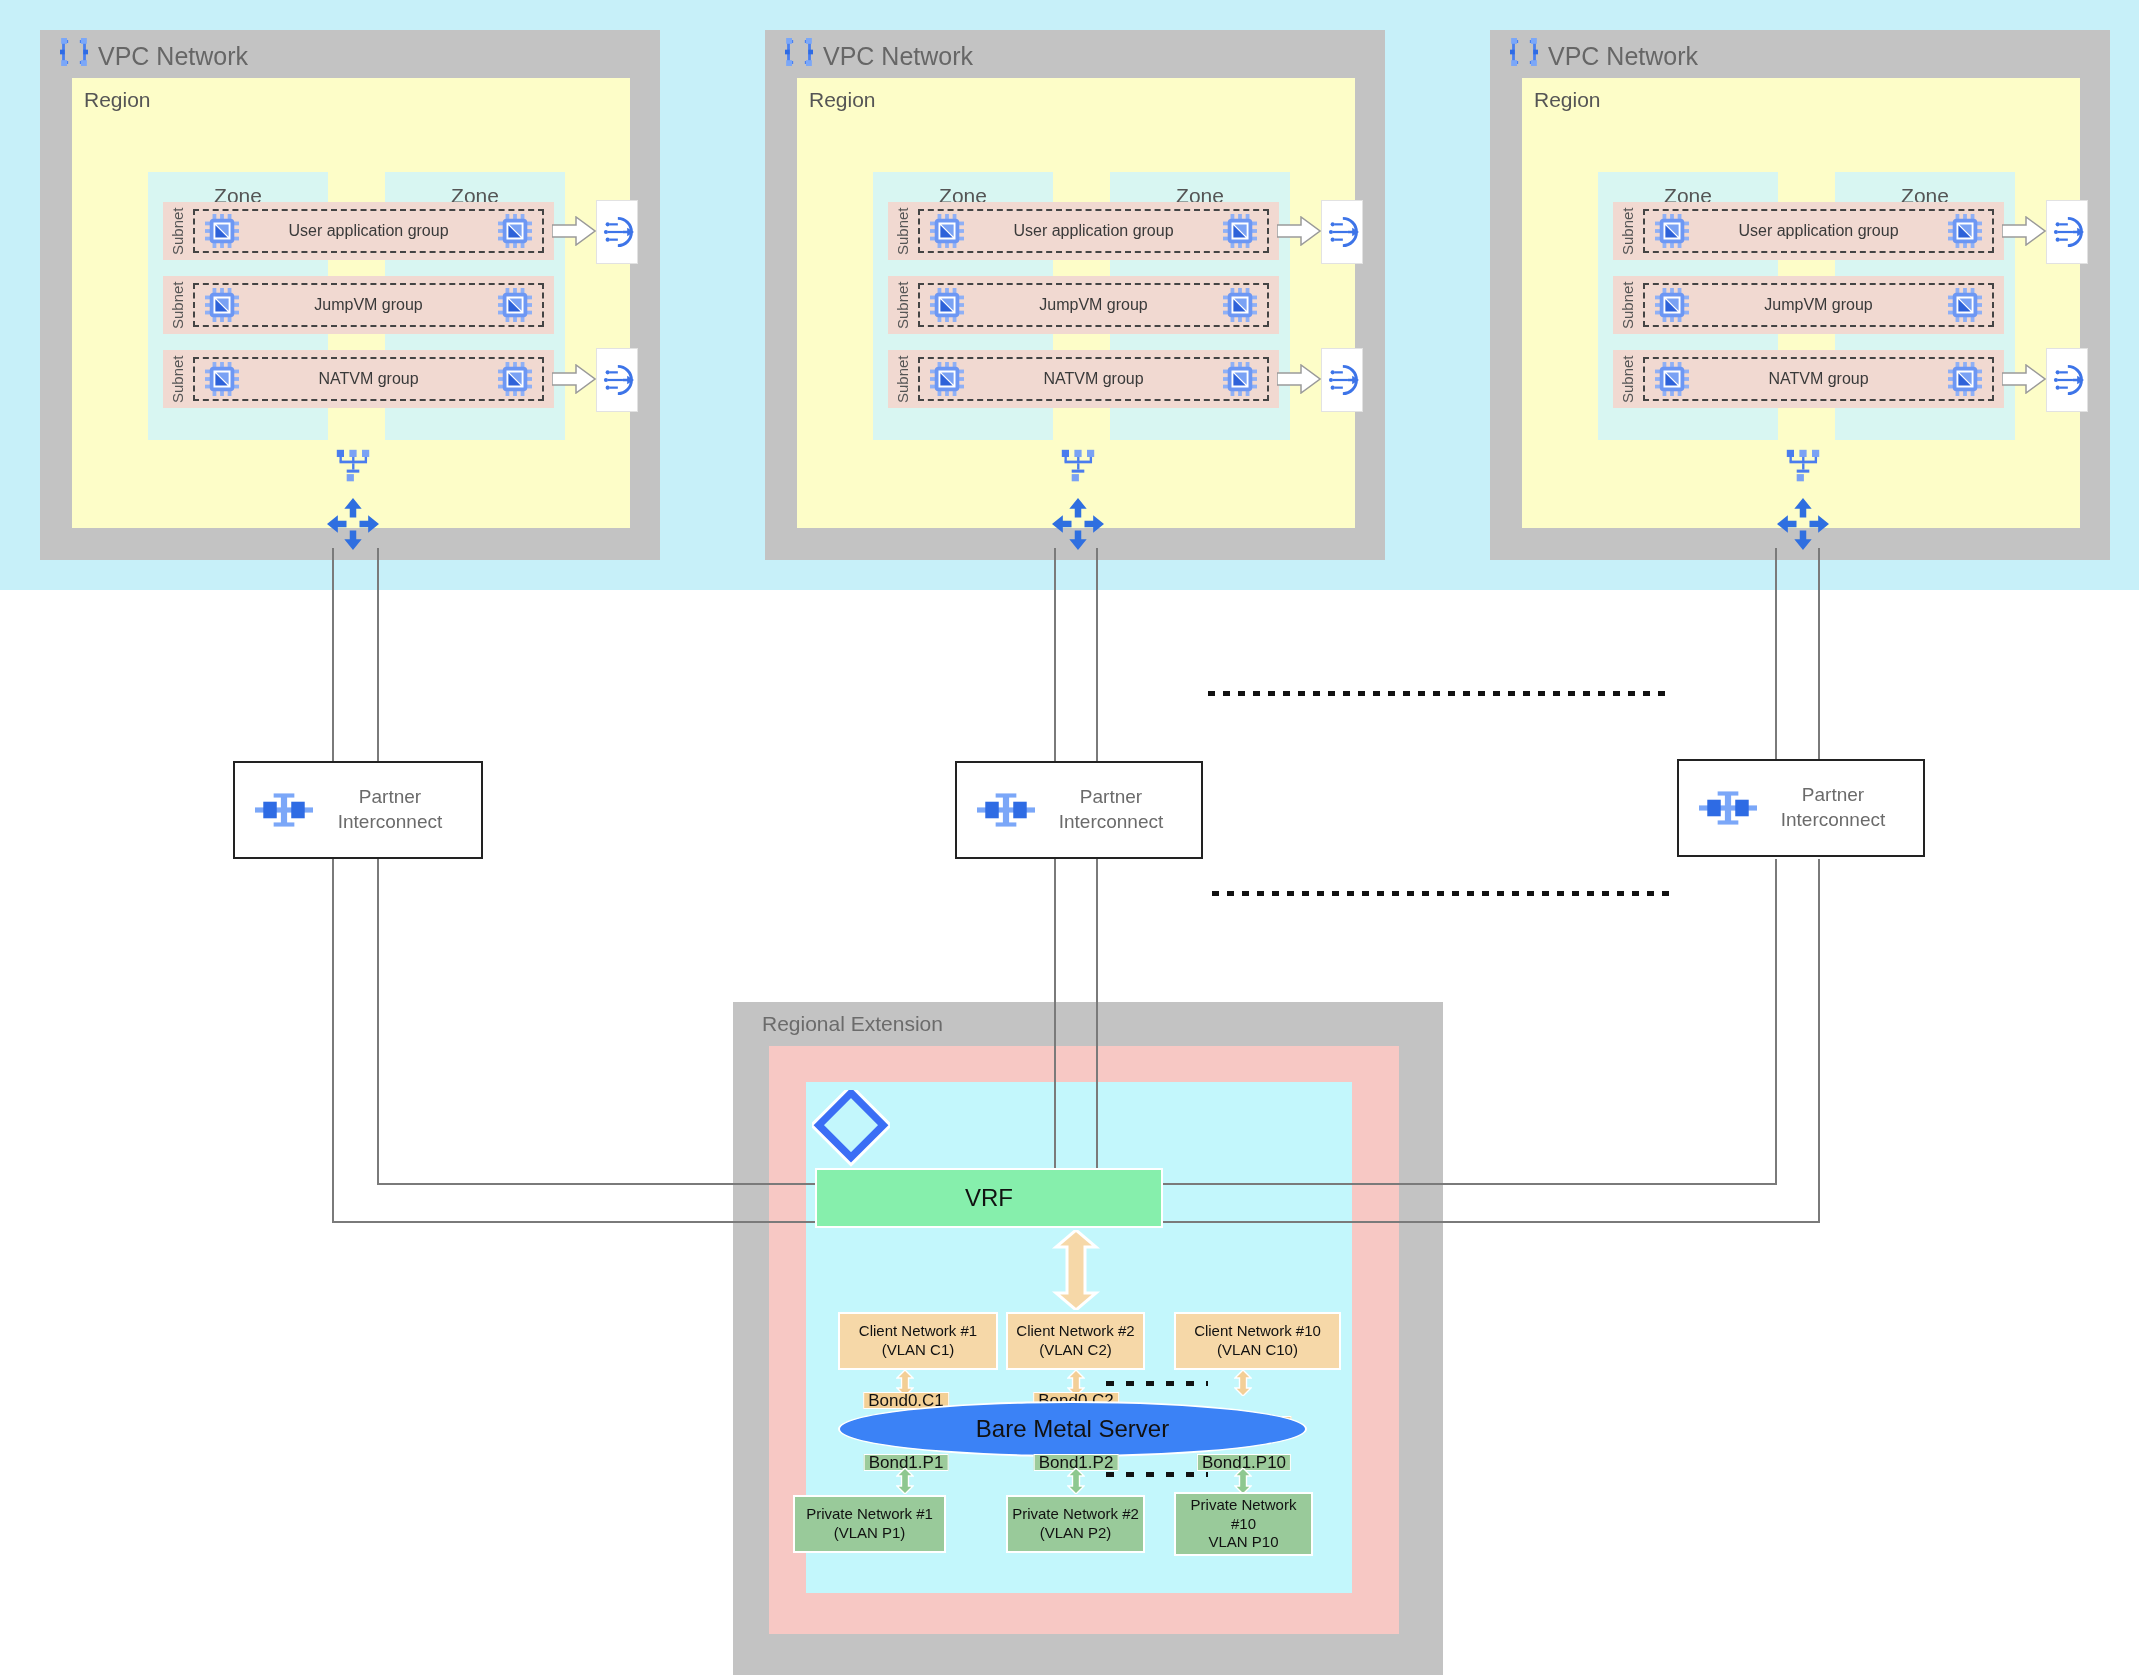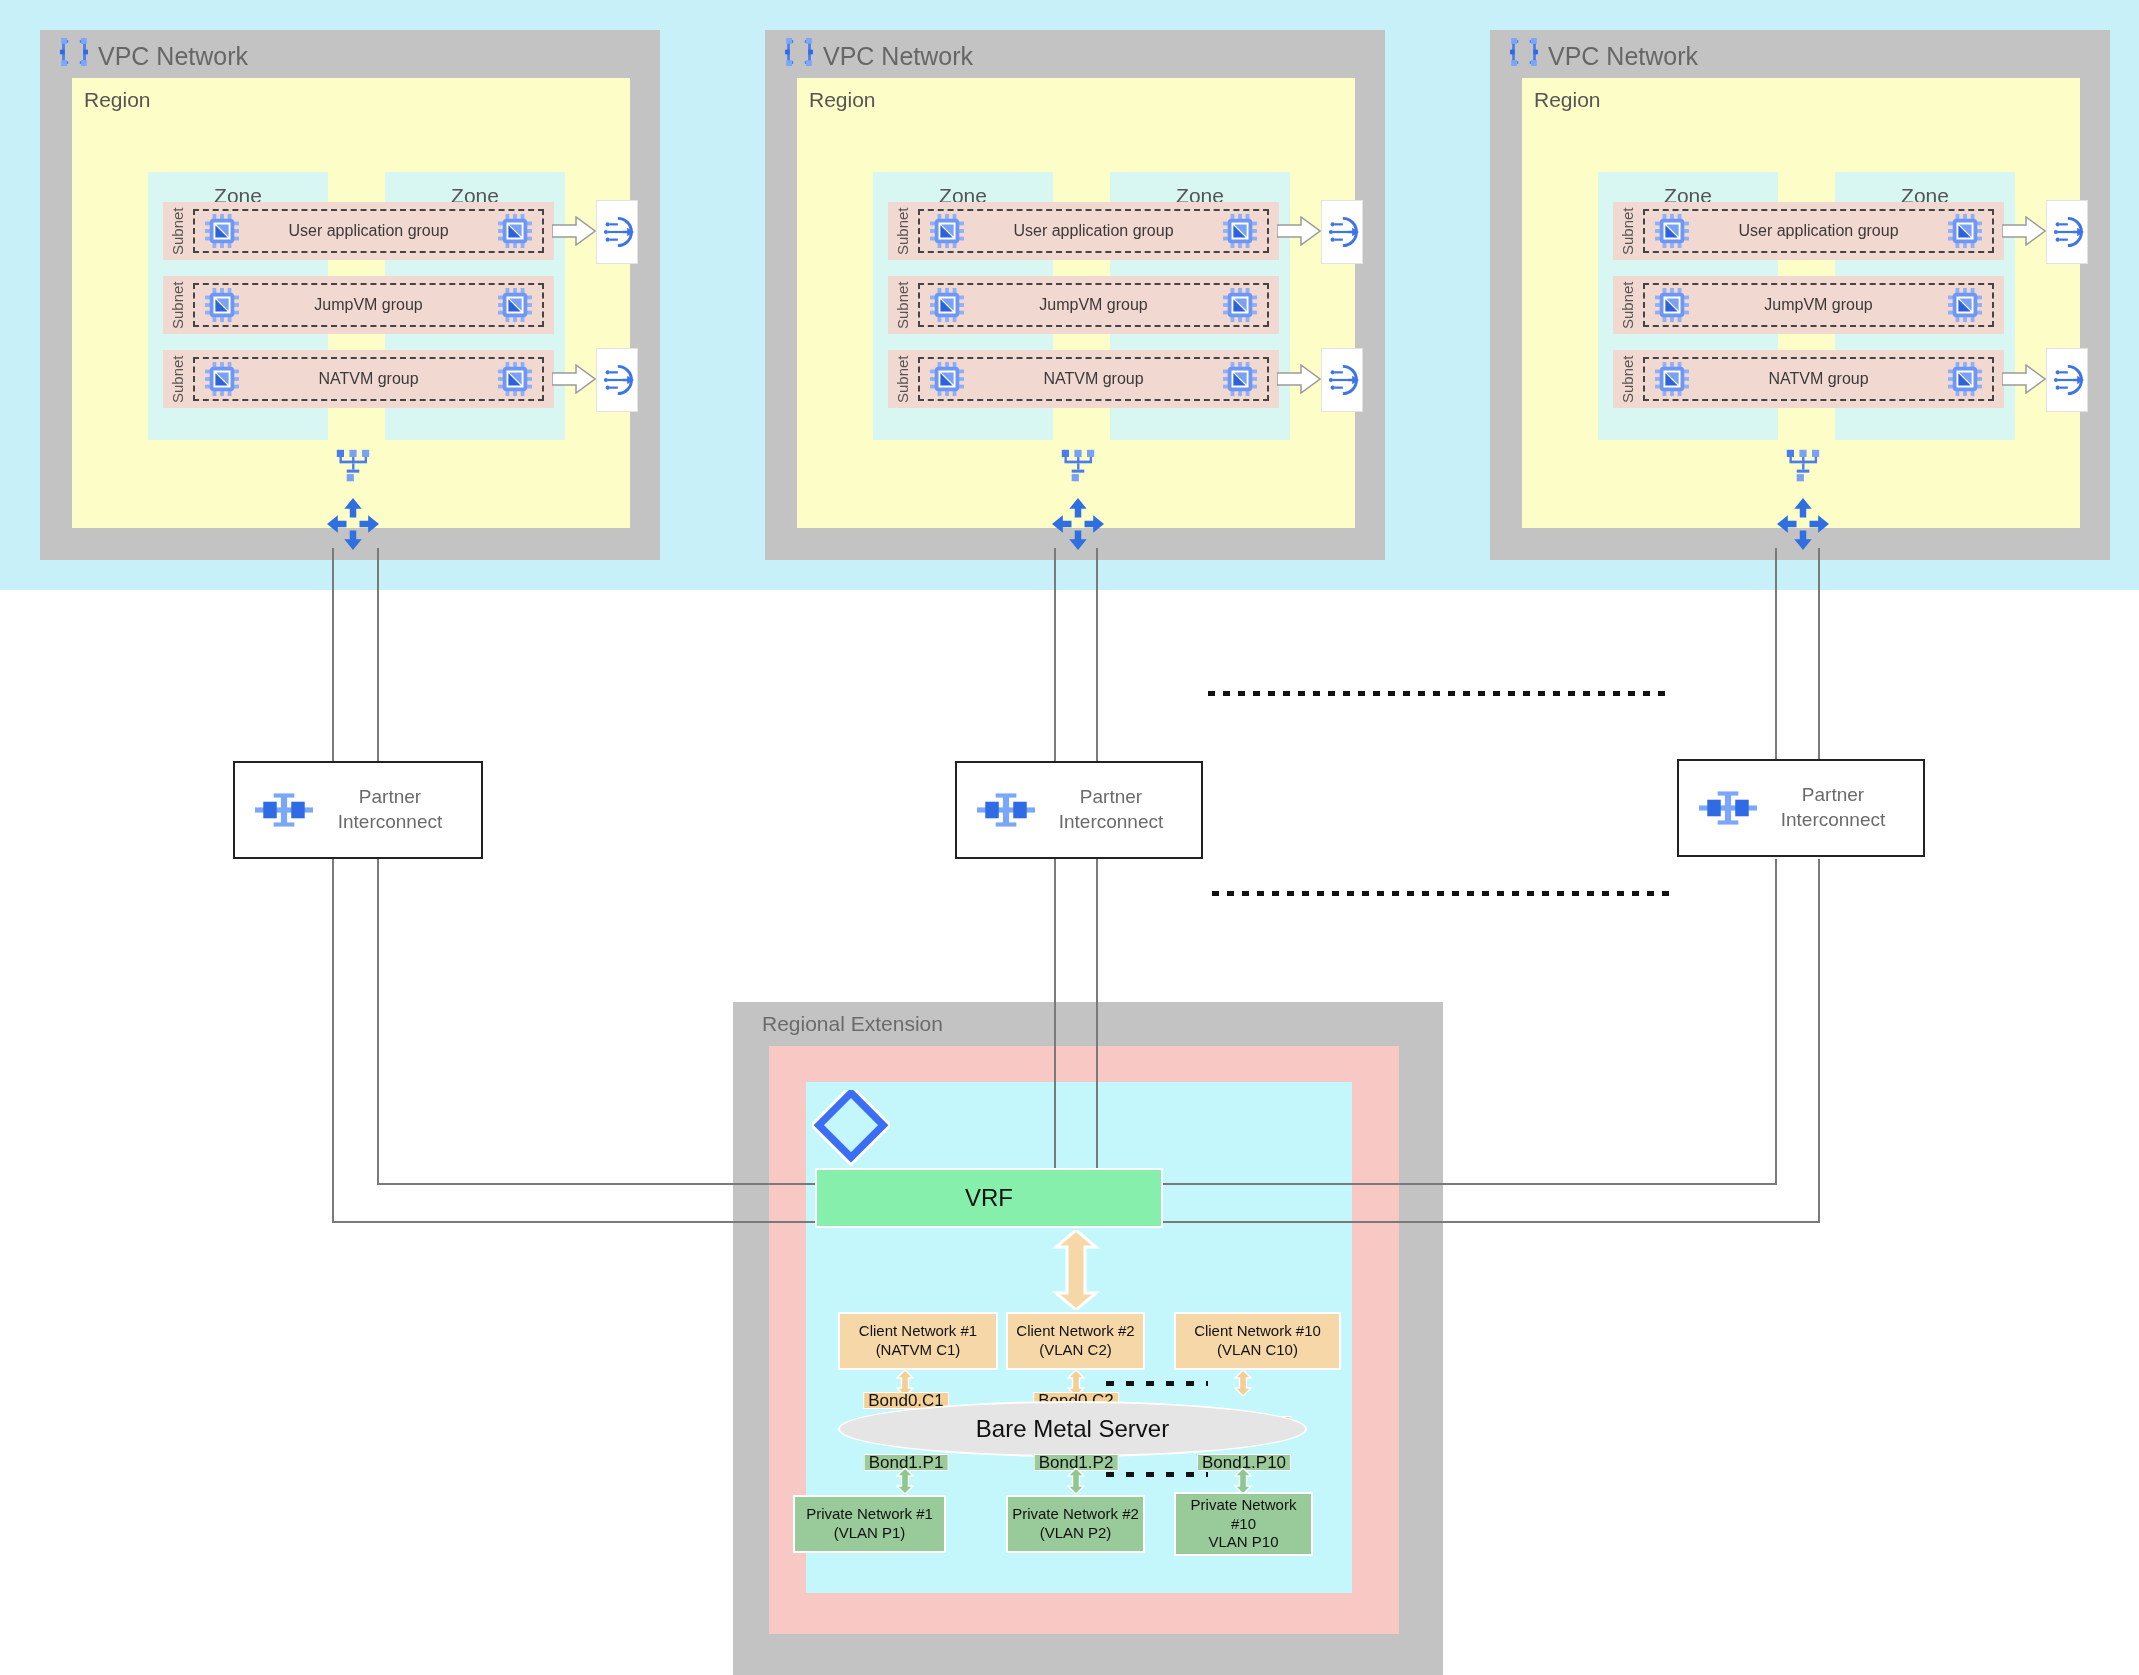--- a/index.html
+++ b/index.html
@@ -33,21 +33,21 @@
   .re-cyan{left:806px;top:1082px;width:546px;height:511px;background:#c3f7fc;}
   .vrf{left:815px;top:1168px;width:348px;height:60px;background:#86efac;border:2px solid #fff;box-sizing:border-box;
        display:flex;align-items:center;justify-content:center;font-size:24px;color:#111;}
   .netbox{height:58px;border:2px solid #fff;box-sizing:border-box;display:flex;flex-direction:column;
           align-items:center;justify-content:center;font-size:15px;color:#111;text-align:center;line-height:1.25;}
   .tanbox{background:#f6d8a8;}
   .greenbox{background:#99ca9a;}
   .bond{font-size:17px;line-height:13px;padding:1px 4px;border:1px solid #fff;color:#111;transform:translateX(-50%);white-space:nowrap;}
   .bond-t{background:#f3d096;}
   .bond-b{background:#9ccb9b;}
-  .bms{left:838px;top:1401px;width:469px;height:56px;background:#e5e5e5;border:2px solid #fff;box-sizing:border-box;
+  .bms{left:838px;top:1401px;width:469px;height:56px;background:#3b82f6;border:2px solid #fff;box-sizing:border-box;
        border-radius:50%;display:flex;align-items:center;justify-content:center;font-size:24px;color:#111;}
 </style>
 </head>
 <body>
 
 <svg width="0" height="0" style="position:absolute">
   <defs>
     <symbol id="i-vpc" viewBox="0 0 24 24">
       <path d="M7,3 H3 V21 H7" fill="none" stroke="#4a80f0" stroke-width="2.4"></path>
       <path d="M17,3 H21 V21 H17" fill="none" stroke="#4a80f0" stroke-width="2.4"></path>
@@ -420,21 +420,21 @@
     </svg>
 
   <div class="abs vrf">VRF</div>
 
   <svg class="abs" style="left:1051px;top:1230px;width:50px;height:80px">
       <use href="#i-bigarrow"></use>
     </svg>
 
   <div class="abs netbox tanbox" style="left:838px;top:1312px;width:160px">
     <div>Client Network #1</div>
-    <div>(NATVM C1)</div>
+    <div>(VLAN C1)</div>
   </div>
   <div class="abs netbox tanbox" style="left:1006px;top:1312px;width:139px">
     <div>Client Network #2</div>
     <div>(VLAN C2)</div>
   </div>
   <div class="abs netbox tanbox" style="left:1174px;top:1312px;width:167px">
     <div>Client Network #10</div>
     <div>(VLAN C10)</div>
   </div>
 

